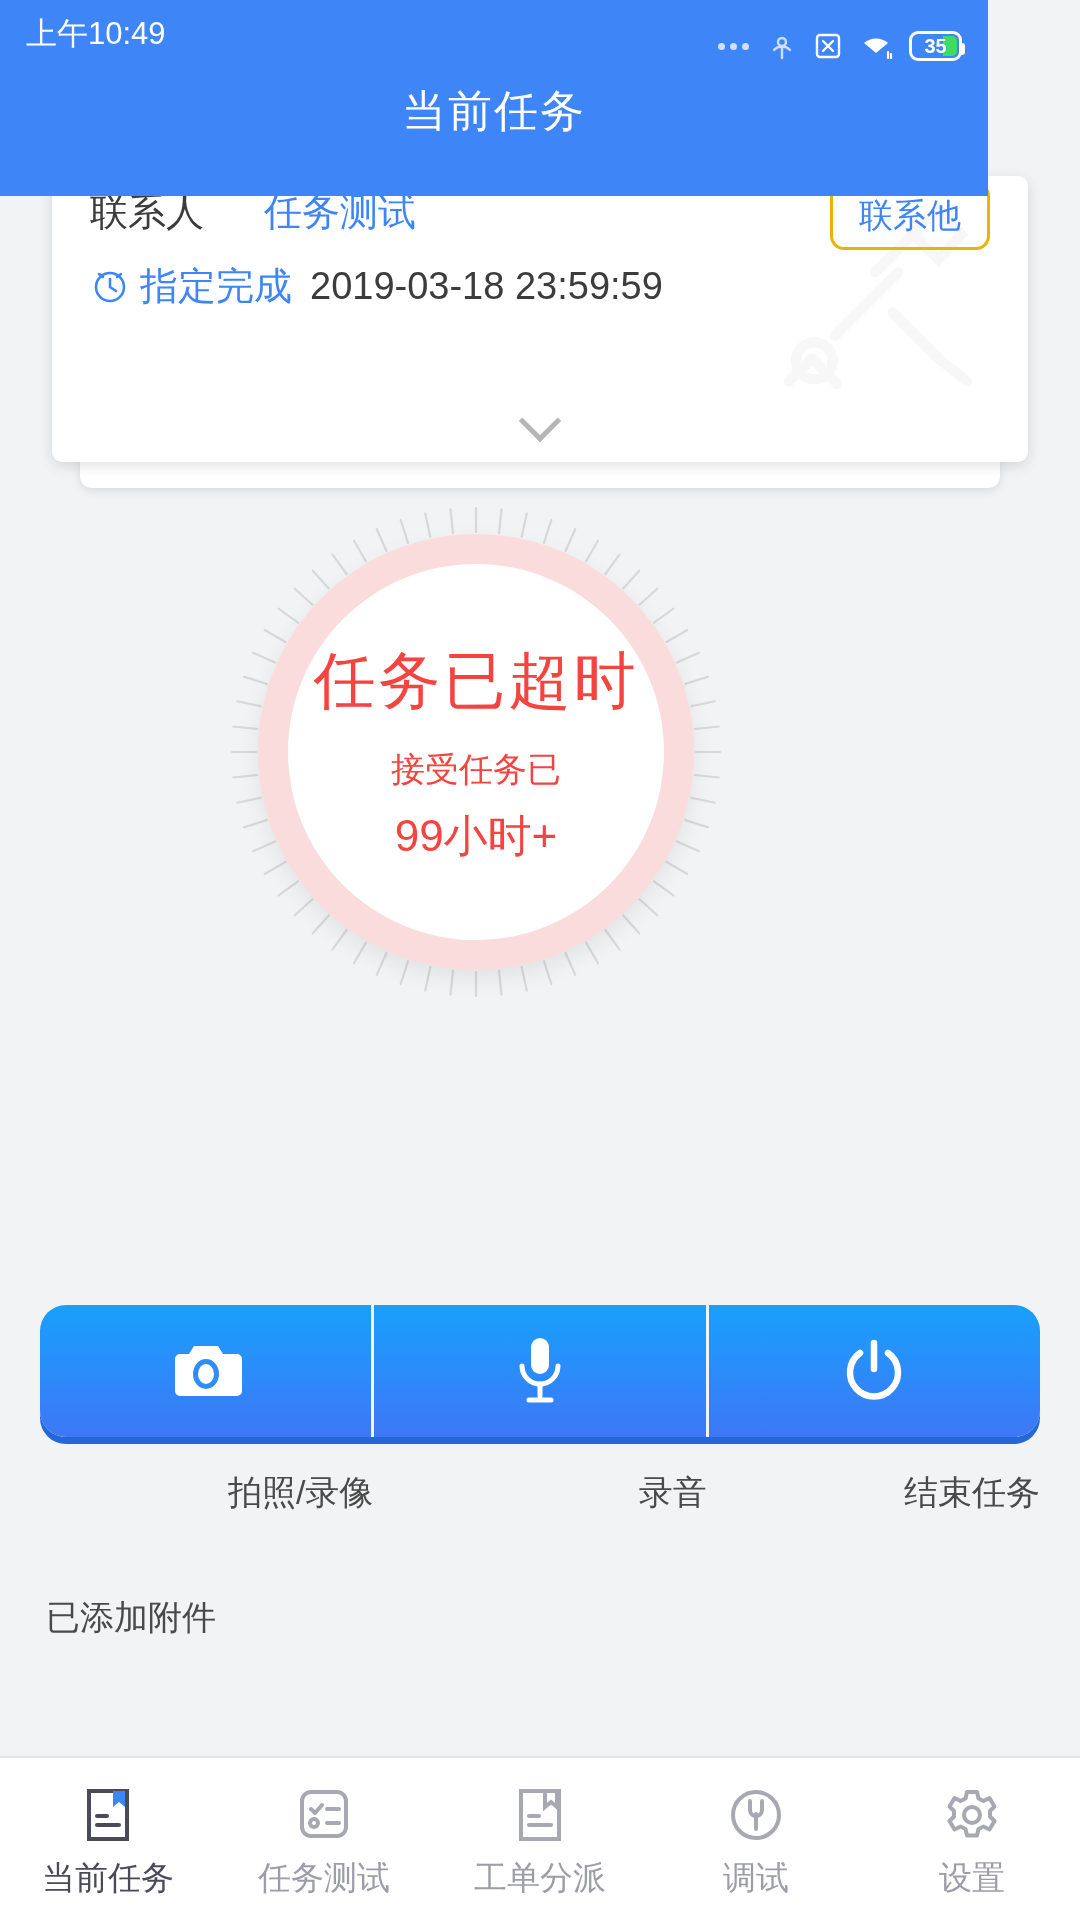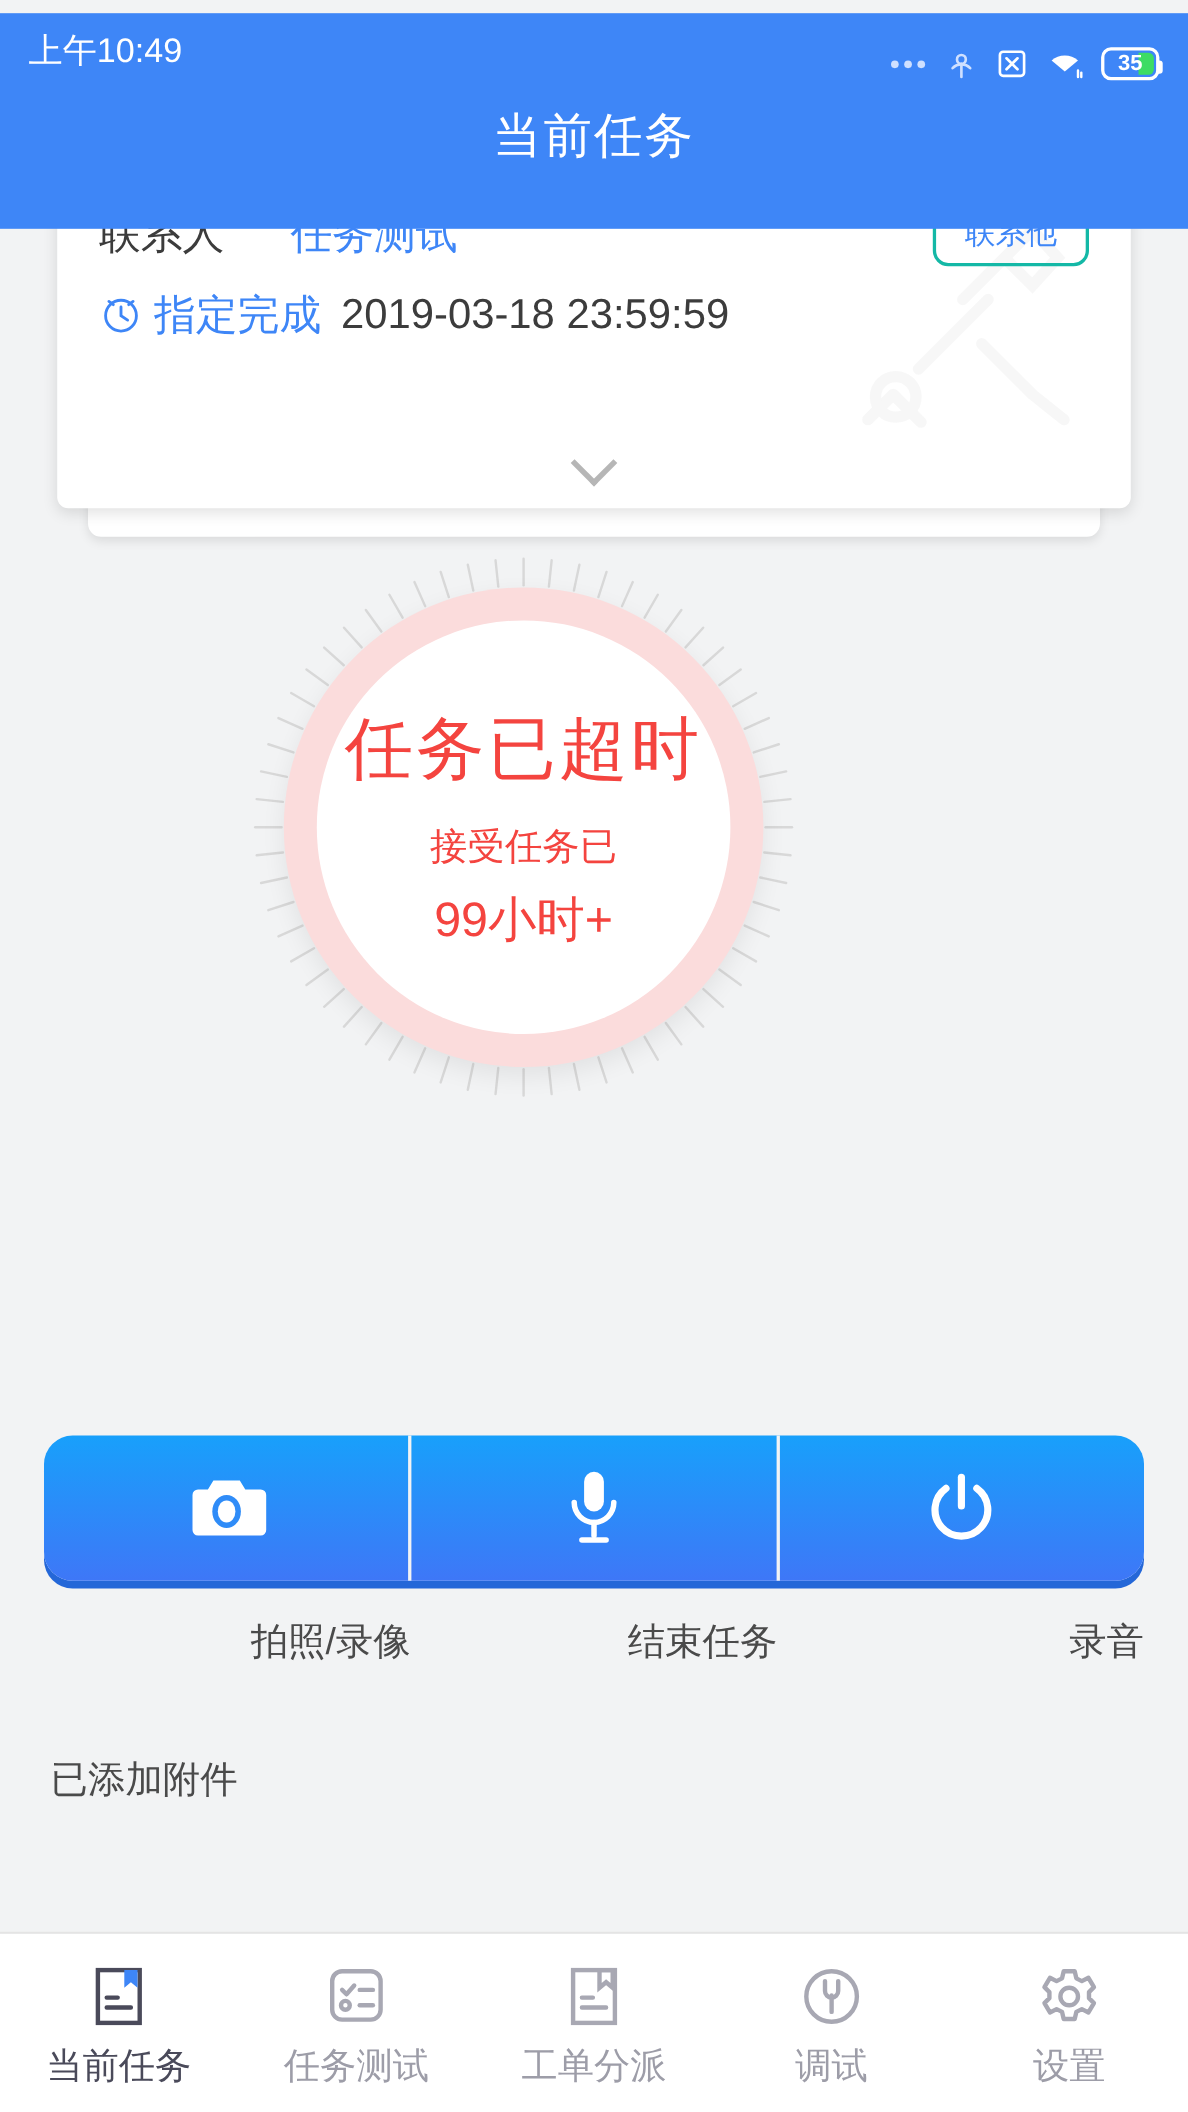--- a/index.html
+++ b/index.html
@@ -6,21 +6,21 @@
   html, body {
     width: 1080px; height: 1920px;
     font-family: "Liberation Sans", "DejaVu Sans", sans-serif;
     background: #f2f2f2;
     overflow: hidden;
   }
   .phone { position: relative; width: 1080px; height: 1920px; background: #f2f3f4; }
 
   
   .header {
-    position: absolute; top: 12px; left: 0; width: 1080px; height: 196px;
+    position: absolute; top: 0; left: 0; width: 988px; height: 196px;
     background: #3e86f7; z-index: 30;
   }
   .statusbar {
     position: absolute; top: 0; left: 0; width: 100%; height: 68px;
     display: flex; align-items: center; justify-content: space-between;
     padding: 0 26px;
   }
   .status-time { color: #ffffff; font-size: 31px; letter-spacing: 0px; }
   .status-icons { display: flex; align-items: center; gap: 15px; margin-top: 24px; }
   .si { display: flex; align-items: center; }
@@ -60,22 +60,22 @@
     position:absolute; right: 22px; top: 10px; width: 250px; height: 230px;
     opacity: .35; pointer-events:none;
   }
   .card-row { display:flex; align-items:center; padding: 0 38px; height: 76px; position:relative; }
   .row-top { height: 72px; }
   .icn { width: 40px; height: 40px; margin-right: 10px; flex:0 0 auto; }
   .lbl-blue { color:#3e86f7; font-size: 38px; margin-right: 18px; white-space:nowrap;}
   .val-dark { color:#3c3c3c; font-size: 38px; white-space:nowrap;}
   .contact-btn {
     position: absolute; right: 38px; top: 6px;
-    border: 3px solid #14b8a6; border-radius: 14px;
-    color:#3e86f7; font-size: 28px; padding: 8px 26px; background: transparent;
+    border: 3px solid #eab308; border-radius: 14px;
+    color:#3e86f7; font-size: 34px; padding: 8px 26px; background: transparent;
     font-family: inherit;
   }
   .card-chevron {
     position:absolute; bottom: 8px; left:0; width:100%; text-align:center; height: 46px;
   }
   .chev {
     display:inline-block; width: 30px; height: 30px;
     border-right: 5px solid #b6b6b6; border-bottom: 5px solid #b6b6b6;
     transform: rotate(45deg); margin-top:-2px;
   }
@@ -311,22 +311,22 @@
     </div>
     <div class="act">
       <svg width="68" height="68" viewBox="0 0 68 68">
         <path d="M20 16 a24 24 0 1 0 28 0" fill="none" stroke="#ffffff" stroke-width="6.5" stroke-linecap="round"></path>
         <path d="M34 6 v26" stroke="#ffffff" stroke-width="6.5" stroke-linecap="round"></path>
       </svg>
     </div>
   </div>
   <div class="act-labels">
     <div>拍照/录像</div>
+    <div>录音</div>
     <div>结束任务</div>
-    <div>录音</div>
   </div>
 
   <div class="attach">已添加附件</div>
 
   <div class="tabbar">
 
     <div class="tab active">
       <svg width="62" height="62" viewBox="0 0 62 62">
         <rect x="12" y="7" width="38" height="48" fill="none" stroke="#4a4a5a" stroke-width="4"></rect>
         <path d="M36 7 h12 v16 l-6 -5 l-6 5 z" fill="#3e86f7"></path>

